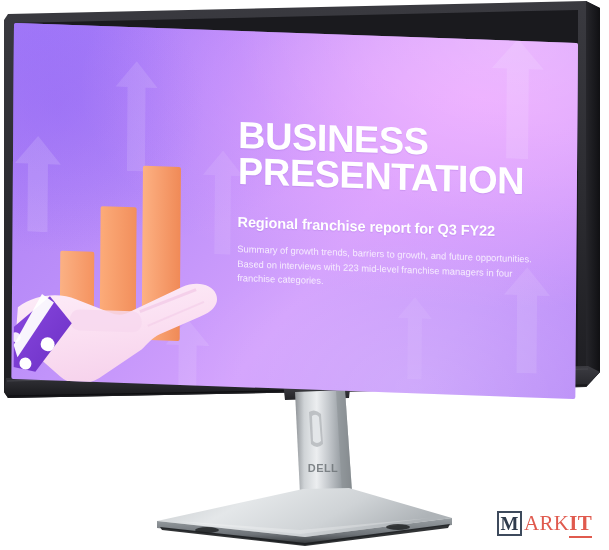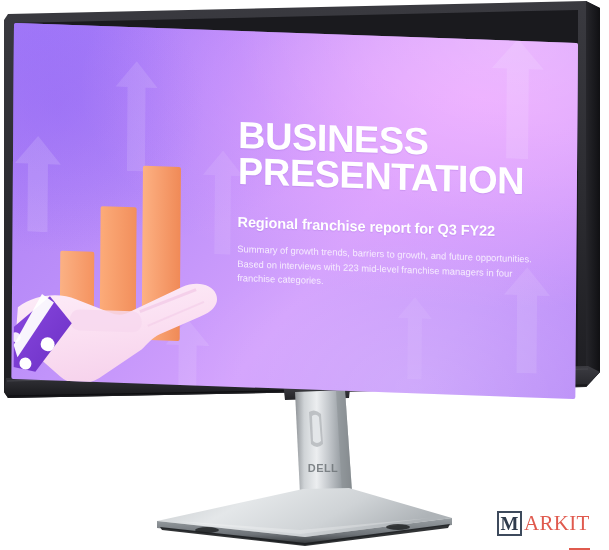--- a/index.html
+++ b/index.html
@@ -172,21 +172,22 @@
     font-family: "Liberation Serif", serif;
     font-weight: normal;
     font-size: 21px;
     letter-spacing: 0.3px;
     margin-left: 2px;
     line-height: 1;
   }
   .wm-it {
     color: #e05a4e;
     border-bottom: 2px solid #e05a4e;
-    padding-bottom: 13px;
+    padding-bottom: 1px;
+    font-weight: bold;
   }
 </style>
 </head>
 <body>
 
 <div id="stage">
 
   <div class="monitor-wrap">
 
     <svg class="monitor-svg" viewBox="0 0 609 550">

